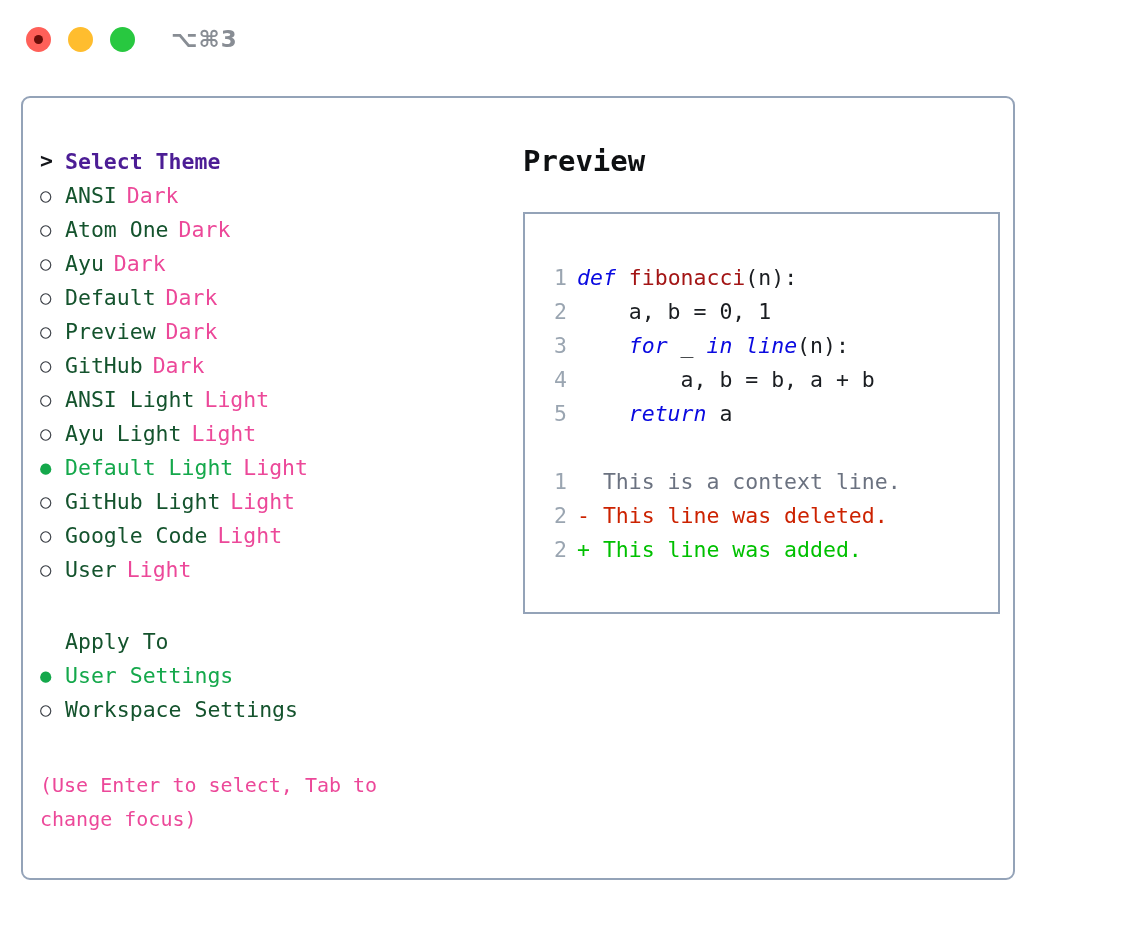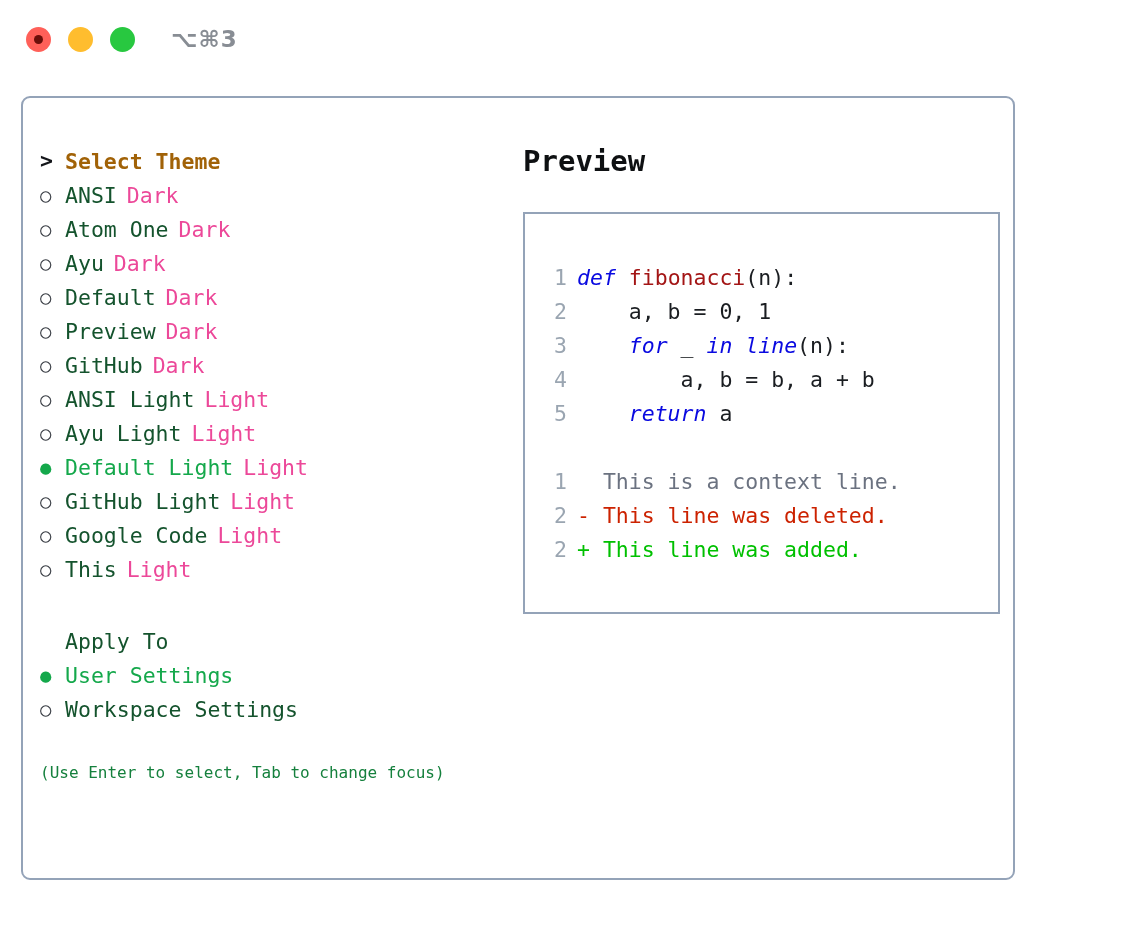--- a/index.html
+++ b/index.html
@@ -86,30 +86,30 @@
   }
   .marker.prompt {
     color: #14161a;
     font-weight: bold;
     font-size: 21.5px;
   }
   .marker.selected { color: #14a84b; font-size: 19px; }
   .marker.blank { color: transparent; }
 
   .label { color: #14532d; }
-  .label.header { font-weight: bold; color: #a16207; }
+  .label.header { font-weight: bold; color: #4c1d95; }
   .label.selected { color: #14a84b; }
   .tag { color: #ec4899; margin-left: 10px; }
 
   .section-gap { height: 38px; }
 
   .hint {
-    margin-top: 30px;
-    font-size: 16px;
-    color: #15803d;
+    margin-top: 42px;
+    font-size: 20px;
+    color: #ec4899;
     line-height: 34px;
     width: 420px;
   }
 
   
   .right-col { flex: 1 1 auto; padding-left: 17px; }
 
   .preview-title {
     font-size: 29px;
     font-weight: bold;
@@ -178,21 +178,21 @@
             <div class="row"><span class="marker">○</span><span class="label">Atom One</span><span class="tag">Dark</span></div>
             <div class="row"><span class="marker">○</span><span class="label">Ayu</span><span class="tag">Dark</span></div>
             <div class="row"><span class="marker">○</span><span class="label">Default</span><span class="tag">Dark</span></div>
             <div class="row"><span class="marker">○</span><span class="label">Preview</span><span class="tag">Dark</span></div>
             <div class="row"><span class="marker">○</span><span class="label">GitHub</span><span class="tag">Dark</span></div>
             <div class="row"><span class="marker">○</span><span class="label">ANSI Light</span><span class="tag">Light</span></div>
             <div class="row"><span class="marker">○</span><span class="label">Ayu Light</span><span class="tag">Light</span></div>
             <div class="row"><span class="marker selected">●</span><span class="label selected">Default Light</span><span class="tag">Light</span></div>
             <div class="row"><span class="marker">○</span><span class="label">GitHub Light</span><span class="tag">Light</span></div>
             <div class="row"><span class="marker">○</span><span class="label">Google Code</span><span class="tag">Light</span></div>
-            <div class="row"><span class="marker">○</span><span class="label">This</span><span class="tag">Light</span></div>
+            <div class="row"><span class="marker">○</span><span class="label">User</span><span class="tag">Light</span></div>
           </div>
 
         <div class="section-gap"></div>
 
         <div class="row">
           <span class="marker blank">○</span>
           <span class="label">Apply To</span>
         </div>
 
         <div id="apply-list">

